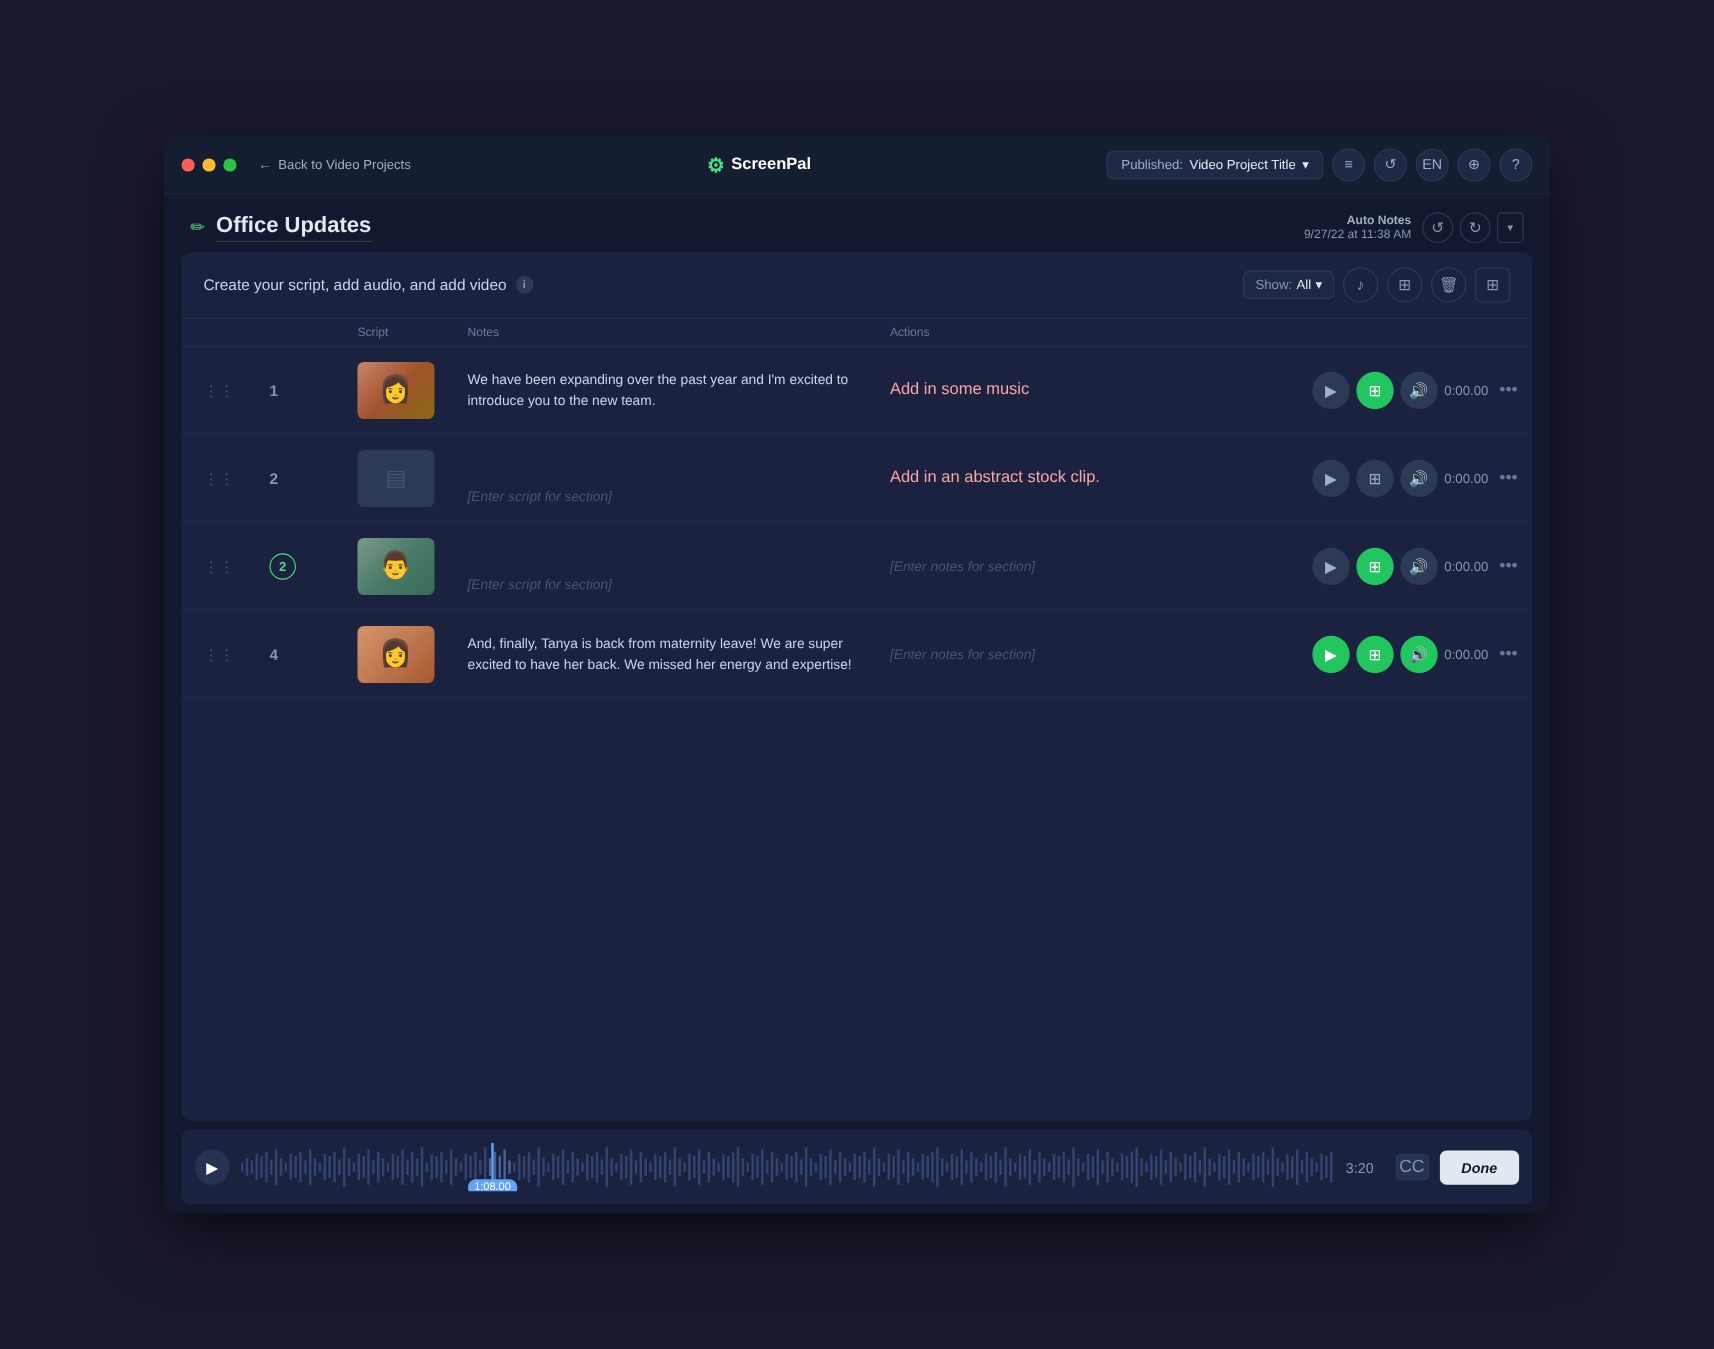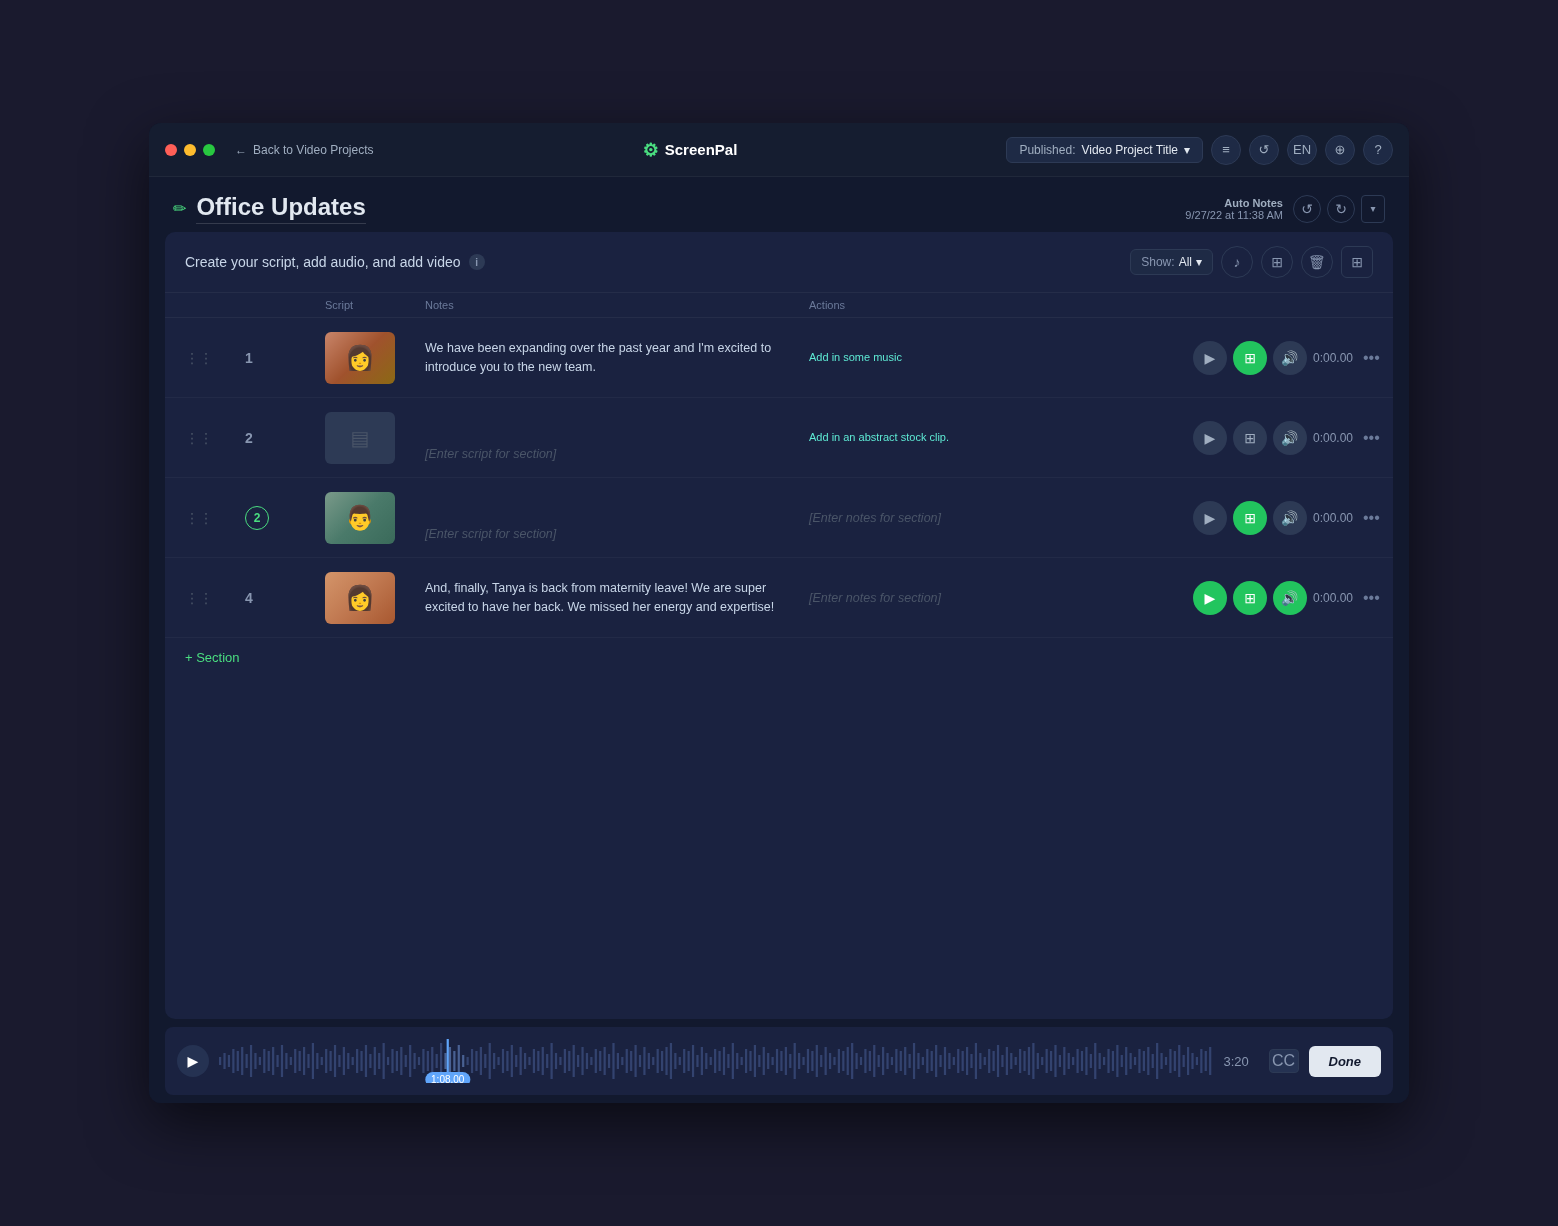--- a/index.html
+++ b/index.html
@@ -120,21 +120,21 @@
       display: flex;
       align-items: center;
       gap: 10px;
     }
     .project-title-icon {
       color: #4ade80;
       font-size: 16px;
     }
     .project-title {
       color: #e2e8f0;
-      font-size: 24px;
+      font-size: 20px;
       font-weight: 600;
     }
     .title-underline {
       width: 100%;
       height: 1px;
       background: rgba(255,255,255,0.15);
       margin-top: 2px;
     }
     .header-right {
       display: flex;
@@ -348,22 +348,22 @@
       line-height: 1.5;
       padding-right: 10px;
     }
     .script-placeholder {
       color: #4a5568;
       font-size: 12.5px;
       font-style: italic;
       margin-top: 32px;
     }
     .notes-text {
-      color: #5eead4;
-      font-size: 11px;
+      color: #fca5a5;
+      font-size: 15px;
       line-height: 1.5;
       padding-right: 10px;
     }
     .notes-placeholder {
       color: #4a5568;
       font-size: 12.5px;
       font-style: italic;
     }
     .actions-cell {
       display: flex;
@@ -629,23 +629,20 @@
           <div class="notes-placeholder">[Enter notes for section]</div>
           <div class="actions-cell">
             <div class="action-circle green-active">▶</div>
             <div class="action-circle green">⊞</div>
             <div class="action-circle green">🔊</div>
             <span class="time-display">0:00.00</span>
             <span class="more-btn">•••</span>
           </div>
         </div>
 
-        <div class="add-section">
-          <span>+ Section</span>
-        </div>
 
       </div>
     </div>
 
     <div class="timeline-bar">
       <button class="play-btn-tl">
         <span>▶</span>
       </button>
       <div class="waveform-container">
         <svg class="waveform-svg" viewBox="0 0 900 44" preserveAspectRatio="none">

